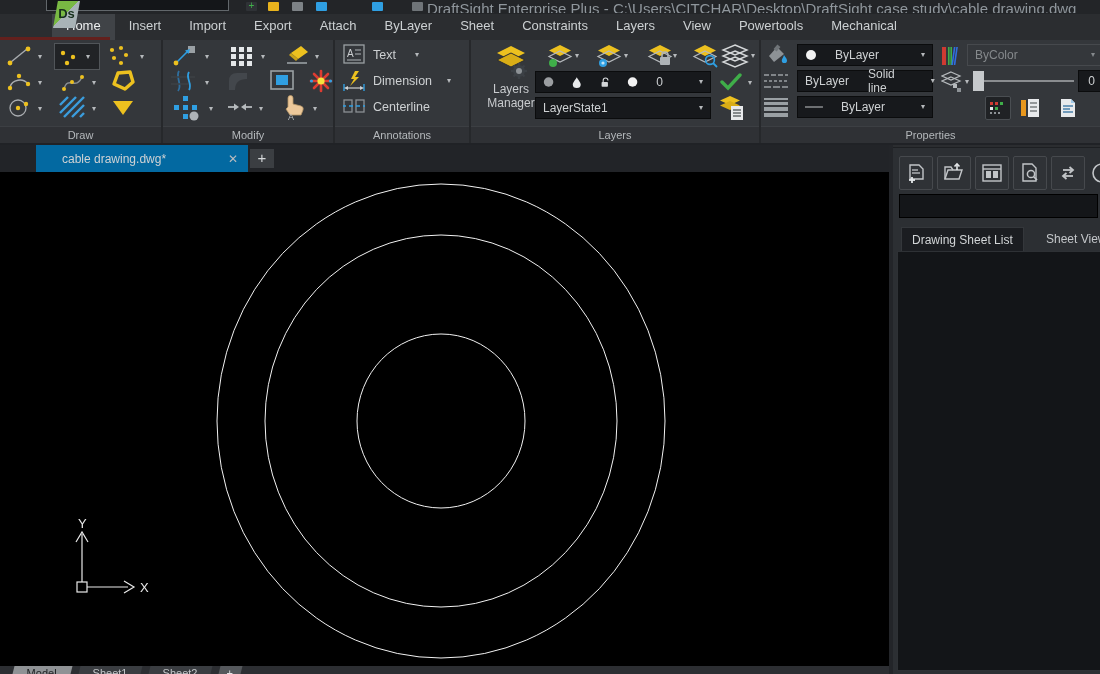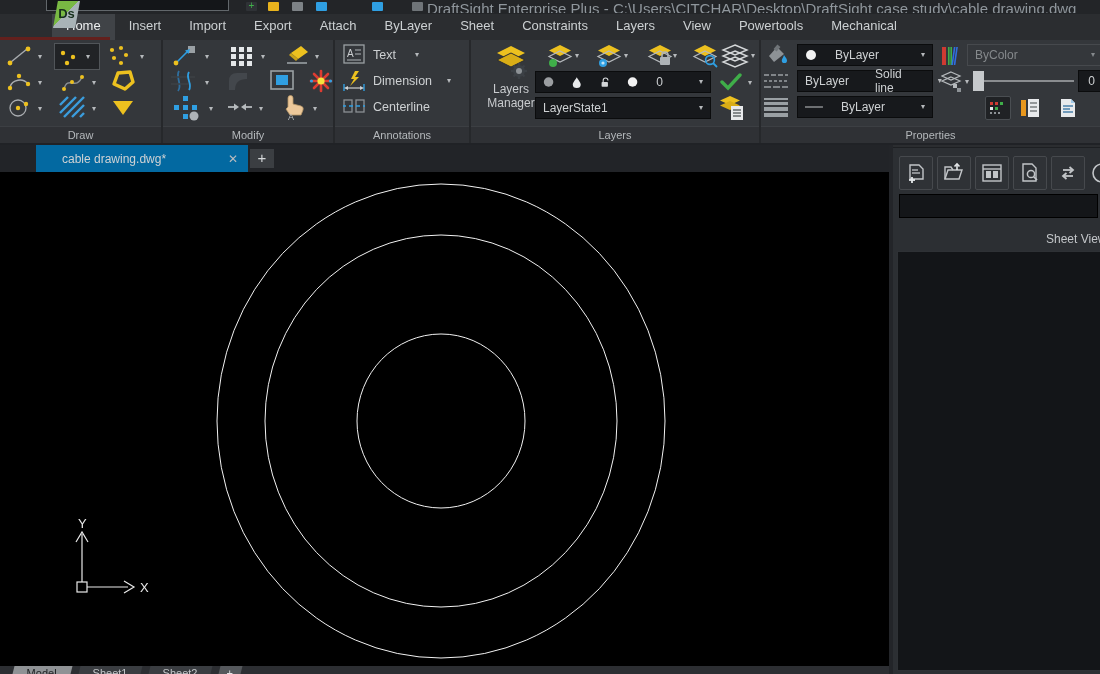--- a/index.html
+++ b/index.html
@@ -435,21 +435,21 @@
         </g>
     </svg>
     <div class="dropdown disabled" style="left:206px;top:4px;width:136px;height:22px;">
       <span>ByColor</span>
       <span class="grow"></span>
       <span class="dd" style="color:#85898c;">▾</span>
     </div>
 
     <div class="dropdown" style="left:36px;top:30px;width:136px;height:22px;">
       <span>ByLayer</span>
-      <span style="margin-left:8px;">Solid line</span>
+      <span style="margin-left:1px;">Solid line</span>
       <span class="grow"></span>
       <span class="dd">▾</span>
     </div>
     <svg class="abs" style="left:180px;top:31px;" width="22" height="22" viewBox="0 0 22 22">
       <polygon points="10,1 19,5 10,9 1,5" fill="none" stroke="#b6babd" stroke-width="1.2"></polygon>
       <polygon points="10,6 19,10 10,14 1,10" fill="none" stroke="#b6babd" stroke-width="1.2"></polygon>
       <rect x="12" y="13" width="4" height="4" fill="#b6babd"></rect>
         <rect x="16" y="17" width="4" height="4" fill="#8d9296"></rect>
     </svg>
     <span class="dd abs" style="left:204px;top:38px;">▾</span>
@@ -588,15 +588,16 @@
       <path d="M16 14 H7" fill="none" stroke="#c2c5c8" stroke-width="1.8"></path>
       <polyline points="9.5,11 6,14 9.5,17" fill="none" stroke="#c2c5c8" stroke-width="1.8"></polyline>
     </svg>
   </div>
   <svg class="abs" style="left:198px;top:14px;" width="22" height="22" viewBox="0 0 22 22">
     <circle cx="11" cy="11" r="9" fill="none" stroke="#c2c5c8" stroke-width="1.6"></circle>
   </svg>
 
   <input id="rp-input" value="" style="">
 
+  <div class="rp-tab active" style="left:8px;">Drawing Sheet List</div>
   <div class="rp-tab" style="left:143px;">Sheet Views</div>
   <div id="rp-content"></div>
 </div>
 
 </body></html>

